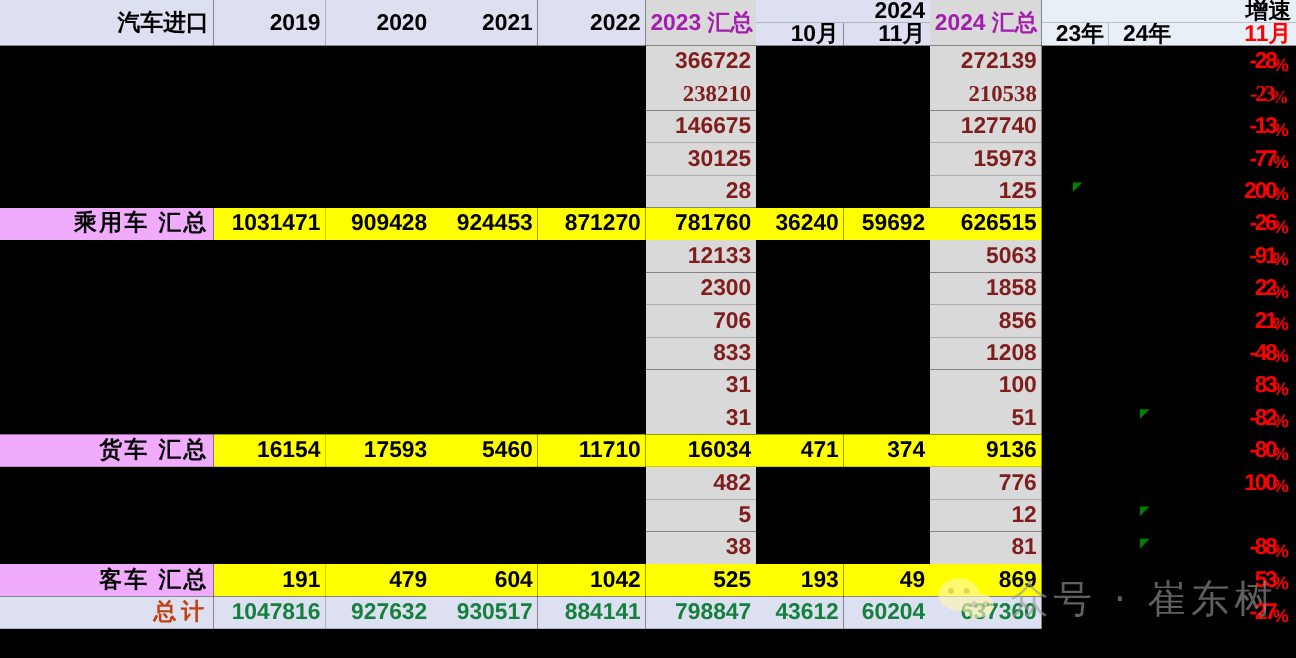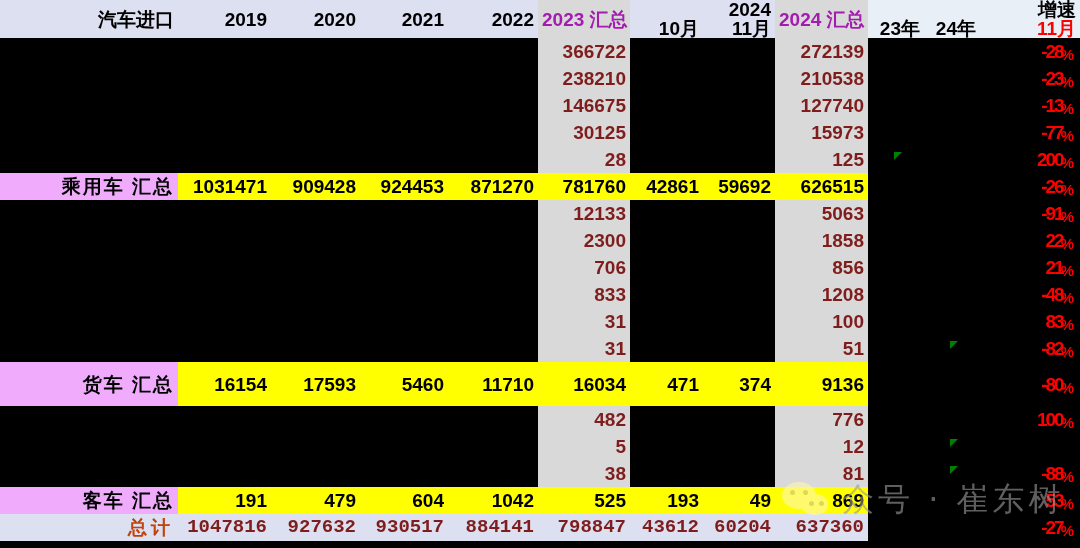--- a/index.html
+++ b/index.html
@@ -97,27 +97,26 @@
     background: #f0abfc;
     color: #000000;
     border: 1px solid #bfbf00;
     font-weight: bold;
     font-size: 21px;
     text-align: center;
     letter-spacing: 2px;
   }
   .total {
     background: #dce0f0;
-    color: #7f1d1d;
+    color: #15803d;
     border: 1px solid #8496b0;
     font-weight: bold;
     font-size: 21px;
     text-align: right;
     padding-right: 6px;
-    font-family: Liberation Mono, monospace;
   }
   .total-label {
     background: #dce0f0;
     color: #c2410c;
     border: 1px solid #8496b0;
     font-weight: bold;
     font-size: 21px;
     text-align: center;
     letter-spacing: 4px;
   }
@@ -239,21 +238,21 @@
           <td class="blank"></td>
           <td class="blank"></td>
           <td class="num">366722</td>
           <td class="blank"></td>
           <td class="blank"></td>
           <td class="num">272139</td>
           <td class="mark-cell"><span></span></td>
           <td class="mark-cell"><span></span></td>
           <td class="pct"><span class="pc-val">-28</span><span class="pc-sym">%</span></td>
         </tr>
-        <tr style="height: 27px;">
+        <tr style="height: 27px; font-family: Liberation Serif, serif;">
           <td class="blank"></td>
           <td class="blank"></td>
           <td class="blank"></td>
           <td class="blank"></td>
           <td class="blank"></td>
           <td class="num">238210</td>
           <td class="blank"></td>
           <td class="blank"></td>
           <td class="num">210538</td>
           <td class="mark-cell"><span></span></td>
@@ -302,21 +301,21 @@
           <td class="mark-cell"><span></span></td>
           <td class="pct"><span class="pc-val">200</span><span class="pc-sym">%</span></td>
         </tr>
         <tr style="height: 27px;">
           <td class="sum-label">乘用车 汇总</td>
           <td class="sum">1031471</td>
           <td class="sum">909428</td>
           <td class="sum">924453</td>
           <td class="sum">871270</td>
           <td class="sum">781760</td>
-          <td class="sum">42861</td>
+          <td class="sum">36240</td>
           <td class="sum">59692</td>
           <td class="sum">626515</td>
           <td class="mark-cell"><span></span></td>
           <td class="mark-cell"><span></span></td>
           <td class="pct"><span class="pc-val">-26</span><span class="pc-sym">%</span></td>
         </tr>
         <tr style="height: 27px;">
           <td class="blank"></td>
           <td class="blank"></td>
           <td class="blank"></td>
@@ -393,21 +392,21 @@
           <td class="blank"></td>
           <td class="blank"></td>
           <td class="num">31</td>
           <td class="blank"></td>
           <td class="blank"></td>
           <td class="num">51</td>
           <td class="mark-cell"><span></span></td>
           <td class="mark-cell"><div class="tri"></div><span></span></td>
           <td class="pct"><span class="pc-val">-82</span><span class="pc-sym">%</span></td>
         </tr>
-        <tr style="height: 44px;">
+        <tr style="height: 27px;">
           <td class="sum-label">货车 汇总</td>
           <td class="sum">16154</td>
           <td class="sum">17593</td>
           <td class="sum">5460</td>
           <td class="sum">11710</td>
           <td class="sum">16034</td>
           <td class="sum">471</td>
           <td class="sum">374</td>
           <td class="sum">9136</td>
           <td class="mark-cell"><span></span></td>

